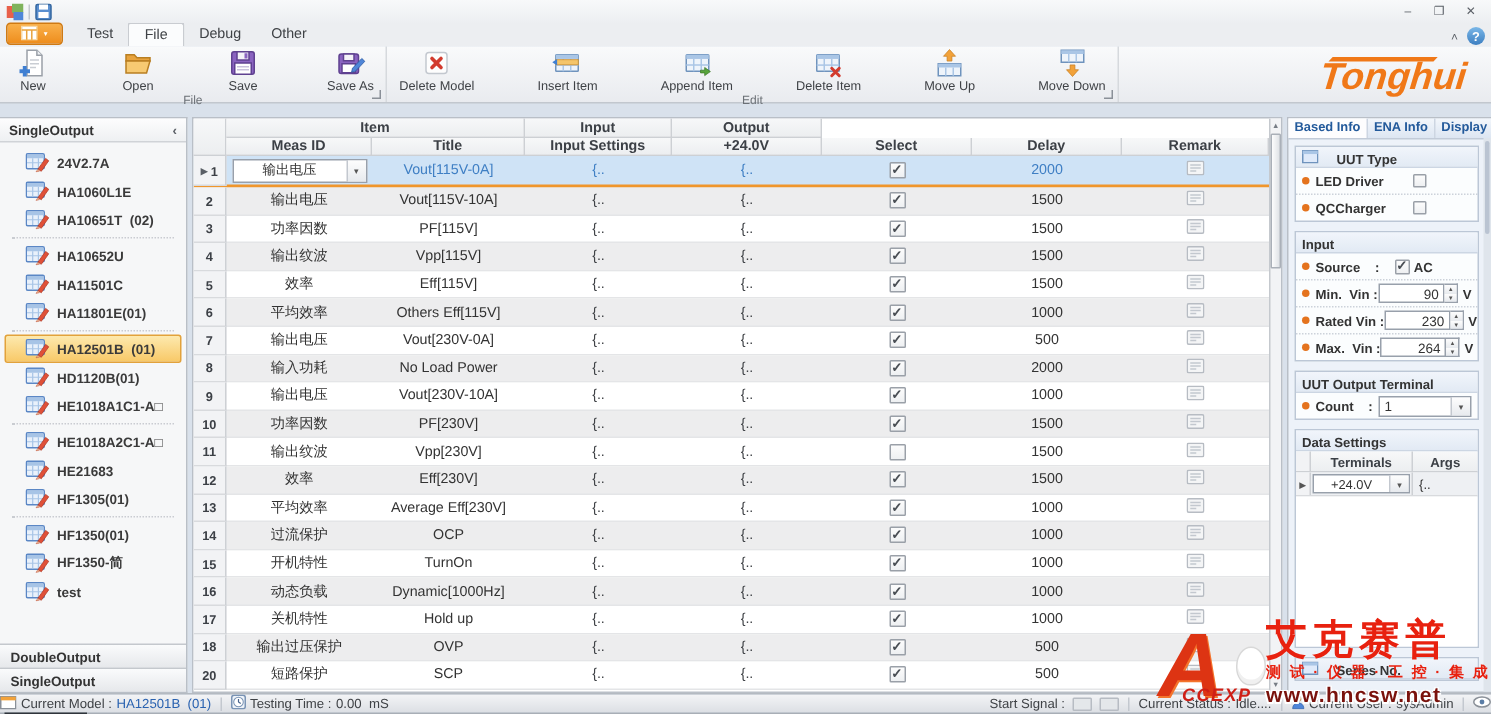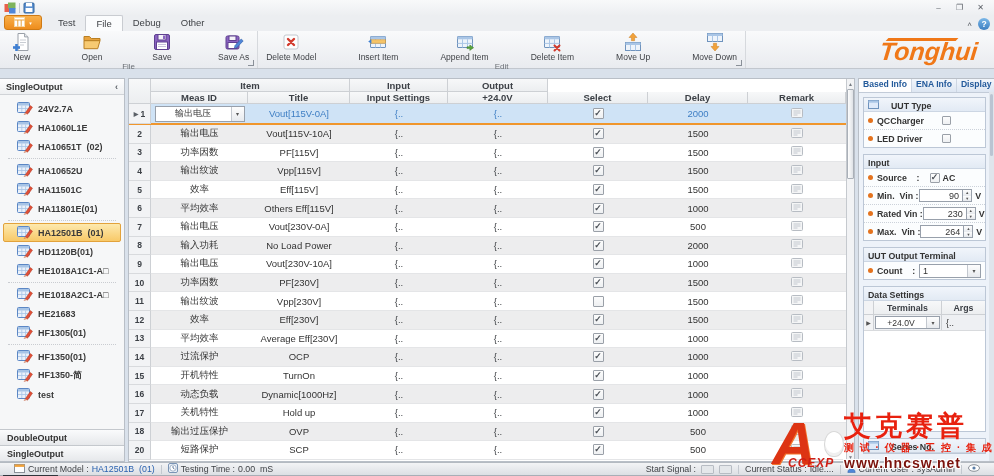--- a/index.html
+++ b/index.html
@@ -122,21 +122,21 @@
   .ds-head{height:14px;background:linear-gradient(#f7f8f9,#eceef0);border-bottom:1px solid #cdd0d4;color:#3c4046;}
   .ds-row{height:16px;background:#eef0f3;border-bottom:1px solid #d8dadd;}
   .ds-row .ds-c1{padding:1px;}
   .ds-row .combo{width:100%;height:13px;font-weight:normal;}
   .ds-row .combo .ctext{font-size:8.6px;}
   .ds-empty{height:100px;background:#fff;}
   .rp-scroll{position:absolute;right:0;top:13px;bottom:0;width:5px;background:#dfe5ec;}
   .rp-thumb{margin:2px 1px;height:62px;background:#bac4d2;border-radius:2px;}
   
   .statusbar{height:13px;background:linear-gradient(#f3f4f6,#dcdfe4);border-top:1px solid #b4bac1;
-             display:flex;align-items:center;padding:0 14px;font-size:8.8px;color:#3f4246;box-sizing:border-box;}
+             display:flex;align-items:center;padding:0 0;font-size:8.8px;color:#3f4246;box-sizing:border-box;}
   .sitem{display:flex;align-items:center;gap:3px;white-space:nowrap;}
   .sdiv{width:1px;height:9px;background:#c3c8cf;margin:0 6px;}
   .sval-blue{color:#2a62b0;}
   .sb-right{margin-left:auto;display:flex;align-items:center;}
   .sig{width:11px;height:7px;background:#e4e7ea;border:1px solid #b7bcc3;border-radius:1px;margin-left:2px;}
   .bottomstrip{height:4px;background:#a8aeb6;position:relative;}
   .bottomstrip .darkbox{position:absolute;left:3px;top:0;width:55px;height:4px;background:#2f343b;}
   
   .watermark{position:absolute;right:2px;bottom:5px;width:220px;height:66px;z-index:50;pointer-events:none;
              display:flex;align-items:flex-end;}
@@ -1065,26 +1065,26 @@
           <div class="box-h">
               <span class="mini-ico"><svg width="11" height="9" viewBox="0 0 11 9">
                   <rect x="0.5" y="0.5" width="10" height="8" fill="#dfeafa" stroke="#6f93bd"></rect>
                   <rect x="0.5" y="0.5" width="10" height="2.2" fill="#aac6e6"></rect>
                 </svg></span>
             <span>UUT Type</span>
             </div>
           <div>
               <div class="prow prow-check">
     <span class="bullet"></span>
-    <span class="plabel">QCCharger</span>
+    <span class="plabel">LED Driver</span>
     <span class="cb"></span>
   </div>
               <div class="prow prow-check">
     <span class="bullet"></span>
-    <span class="plabel">LED Driver</span>
+    <span class="plabel">QCCharger</span>
     <span class="cb"></span>
   </div>
             </div>
         </div>
         <div class="box">
           <div class="box-h">
               <span>Input</span>
             </div>
           <div>
             <div class="prow">

